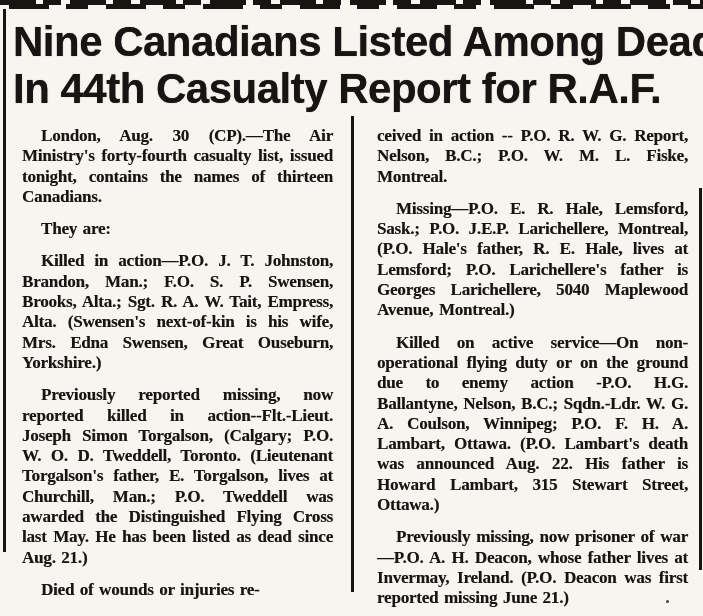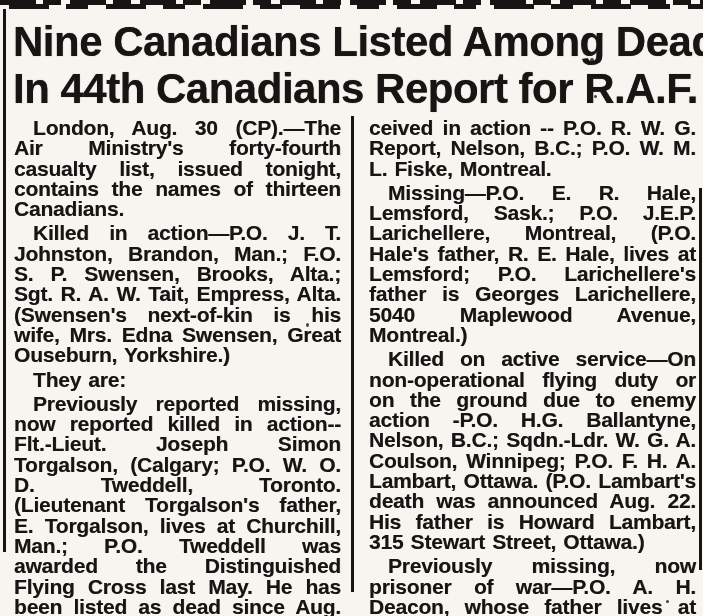--- a/index.html
+++ b/index.html
@@ -33,51 +33,52 @@
     letter-spacing:-0.5px; color:var(--ink);
     text-shadow:0 0 .7px rgba(23,21,19,.85);
     white-space:nowrap;
   }
   .columns {
     position:absolute; top:114px; left:10px; width:690px;
     display:flex; gap:20px;
   }
   .col { width:335px; }
   .par {
-    margin:4px; color:var(--ink);
-    font-family:Liberation Sans, sans-serif;
-    font-weight:bold; font-size:21px; line-height:20.3px;
+    margin:12px; color:var(--ink);
+    font-family:Liberation Serif, serif;
+    font-weight:bold; font-size:17px; line-height:20.3px;
     text-align:justify; text-indent:19px;
     letter-spacing:-0.2px; word-spacing:1.5px;
     text-shadow:0.3px 0.4px 0.6px rgba(23,21,19,.5);
   }
   .par.cont { text-indent:0; }
   .speck { position:absolute; background:var(--ink); border-radius:50%; opacity:.8; }
 </style>
 </head>
 <body>
 
 <div class="clipping">
 
   <div class="torn-top"></div>
   <div class="rule rule-left"></div>
   <div class="rule rule-center"></div>
   <div class="rule rule-right"></div>
 
   <div class="headline">
     <div>Nine Canadians Listed Among Dead</div>
-    <div>In 44th Canadians Report for R.A.F.</div>
+    <div>In 44th Casualty Report for R.A.F.</div>
   </div>
 
   <div class="columns">
     <div class="col">
       <p class="par">London, Aug. 30 (CP).—The Air Ministry's forty-fourth casualty list, issued tonight, contains the names of thirteen Canadians.</p>
+      <p class="par">They are:</p>
       <p class="par">Killed in action—P.O. J. T. Johnston, Brandon, Man.; F.O. S. P. Swensen, Brooks, Alta.; Sgt. R. A. W. Tait, Empress, Alta. (Swensen's next-of-kin is his wife, Mrs. Edna Swensen, Great Ouseburn, Yorkshire.)</p>
-      <p class="par">They are:</p>
       <p class="par">Previously reported missing, now reported killed in action--Flt.-Lieut. Joseph Simon Torgalson, (Calgary; P.O. W. O. D. Tweddell, Toronto. (Lieutenant Torgalson's father, E. Torgalson, lives at Churchill, Man.; P.O. Tweddell was awarded the Distinguished Flying Cross last May. He has been listed as dead since Aug. 21.)</p>
+      <p class="par">Died of wounds or injuries re-</p>
     </div>
     <div class="col">
       <p class="par cont">ceived in action -- P.O. R. W. G. Report, Nelson, B.C.; P.O. W. M. L. Fiske, Montreal.</p>
       <p class="par">Missing—P.O. E. R. Hale, Lemsford, Sask.; P.O. J.E.P. Larichellere, Montreal, (P.O. Hale's father, R. E. Hale, lives at Lemsford; P.O. Larichellere's father is Georges Larichellere, 5040 Maplewood Avenue, Montreal.)</p>
       <p class="par">Killed on active service—On non-operational flying duty or on the ground due to enemy action -P.O. H.G. Ballantyne, Nelson, B.C.; Sqdn.-Ldr. W. G. A. Coulson, Winnipeg; P.O. F. H. A. Lambart, Ottawa. (P.O. Lambart's death was announced Aug. 22. His father is Howard Lambart, 315 Stewart Street, Ottawa.)</p>
       <p class="par">Previously missing, now prisoner of war—P.O. A. H. Deacon, whose father lives at Invermay, Ireland. (P.O. Deacon was first reported missing June 21.)</p>
     </div>
   </div>
 
   <div class="speck" style="left:590px; top:58px;  width:4px; height:4px;"></div>

